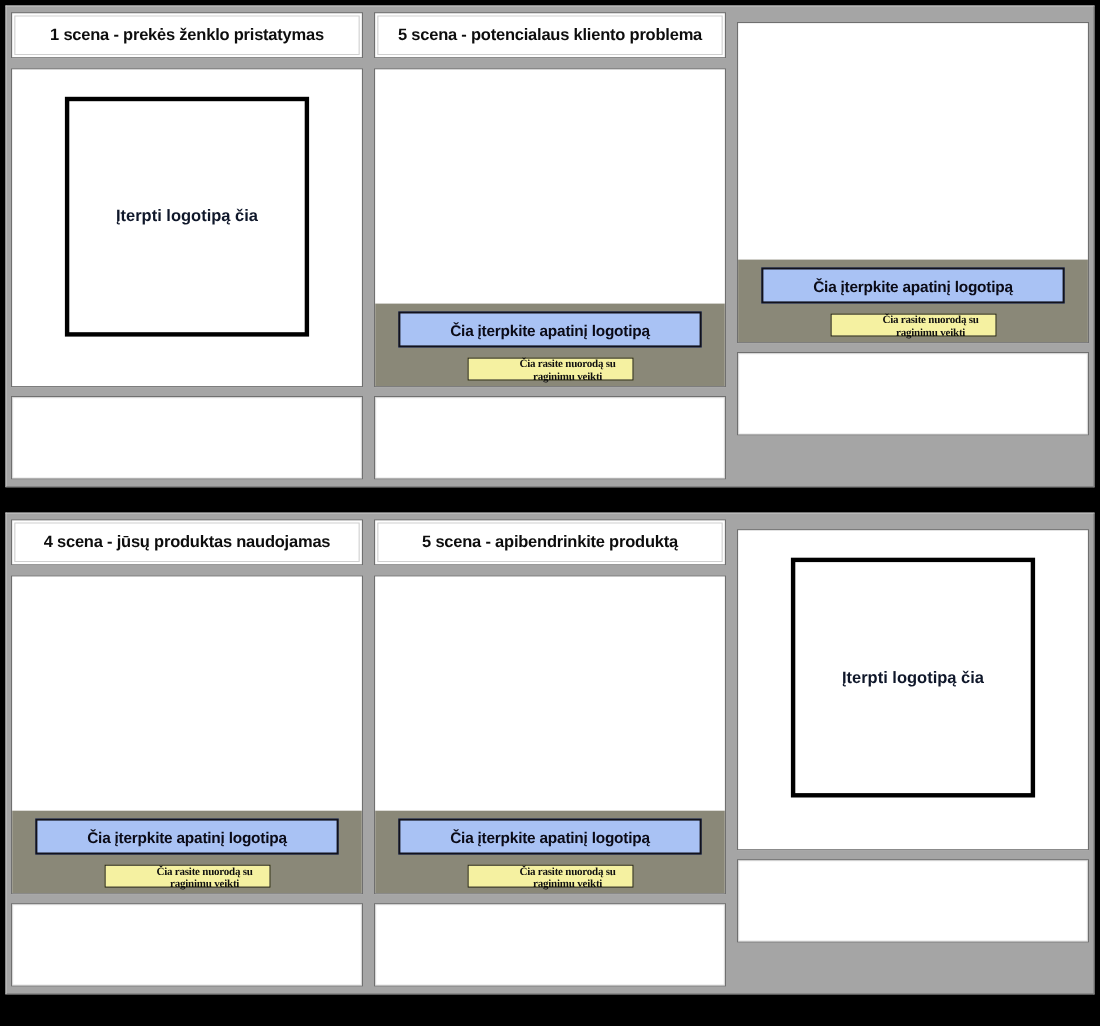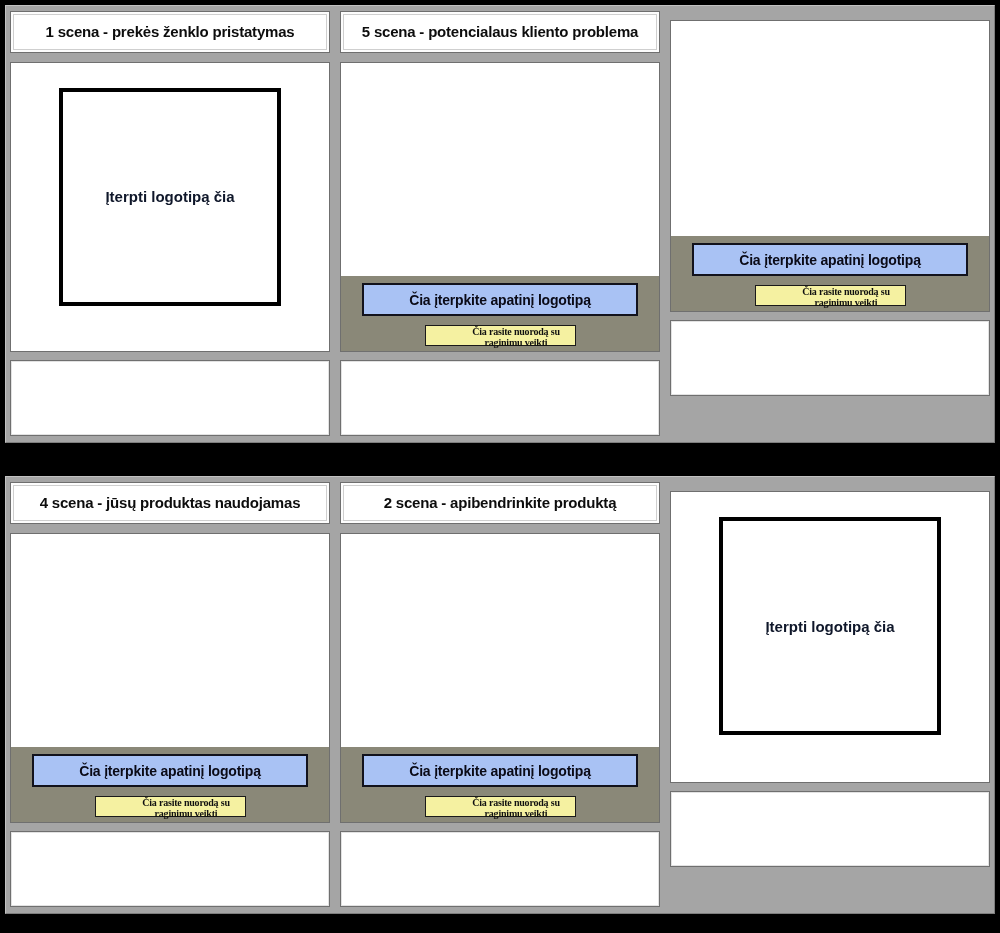--- a/index.html
+++ b/index.html
@@ -17,21 +17,21 @@
     height: 438px;
     background: var(--board-bg, #a5a5a5);
     border: 1px solid #c2c2c2;
     border-right-color: #7e7e7e;
     border-bottom-color: #7e7e7e;
     padding: 5px 4px 6px 4px;
     display: flex;
     gap: 10px;
   }
   .board-1 { top: 5px; }
-  .board-2 { top: 476px; }
+  .board-2 { top: 466px; }
   .scene {
     flex: 1;
     min-width: 0;
     display: flex;
     flex-direction: column;
   }
   .scene-header {
     height: 42px;
     background: #fff;
     border: 1px solid #6f6f6f;
@@ -169,21 +169,21 @@
       <div class="frame-strip">
         <button class="btn-blue">Čia įterpkite apatinį logotipą</button>
         <button class="btn-yellow">Čia rasite nuorodą su raginimu veikti</button>
       </div>
     </div>
     <div class="scene-caption"></div>
   </div>
 
   <div class="scene">
     <div class="scene-header">
-      <span>2 scena - apibendrinkite produktą</span>
+      <span>5 scena - apibendrinkite produktą</span>
     </div>
     <div class="scene-frame">
       <div class="frame-body"></div>
       <div class="frame-strip">
         <button class="btn-blue">Čia įterpkite apatinį logotipą</button>
         <button class="btn-yellow">Čia rasite nuorodą su raginimu veikti</button>
       </div>
     </div>
     <div class="scene-caption"></div>
   </div>

